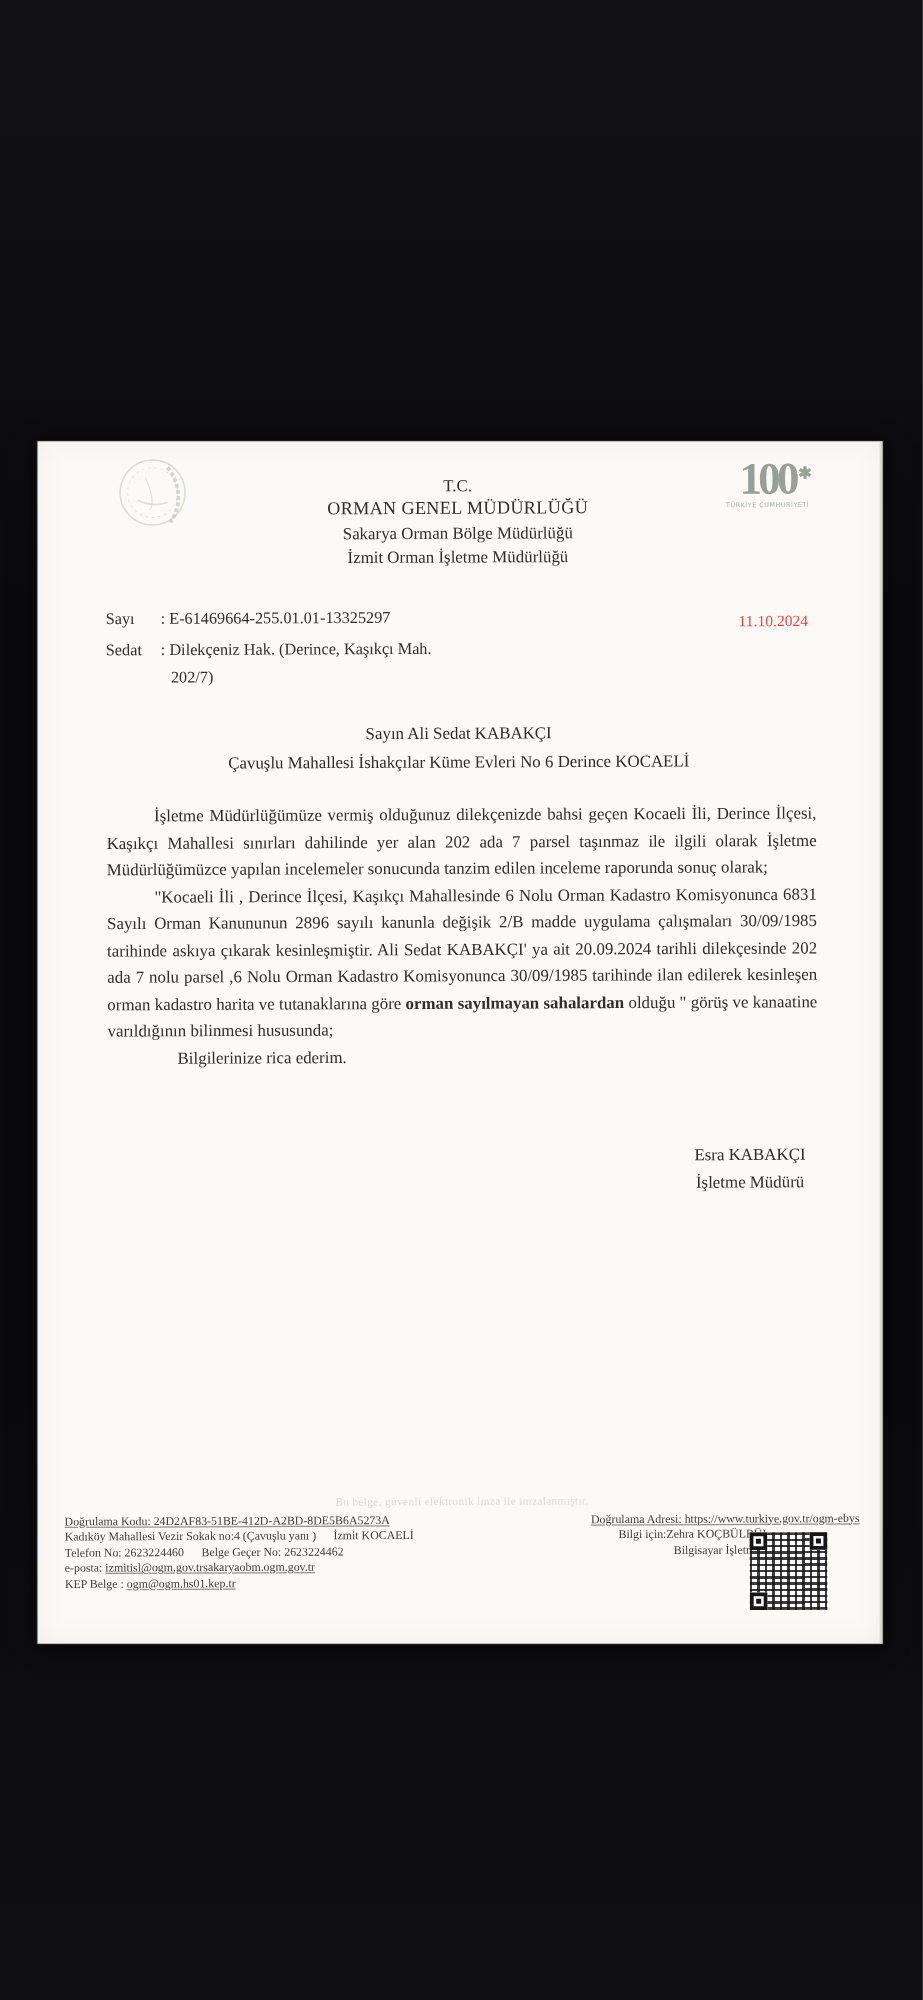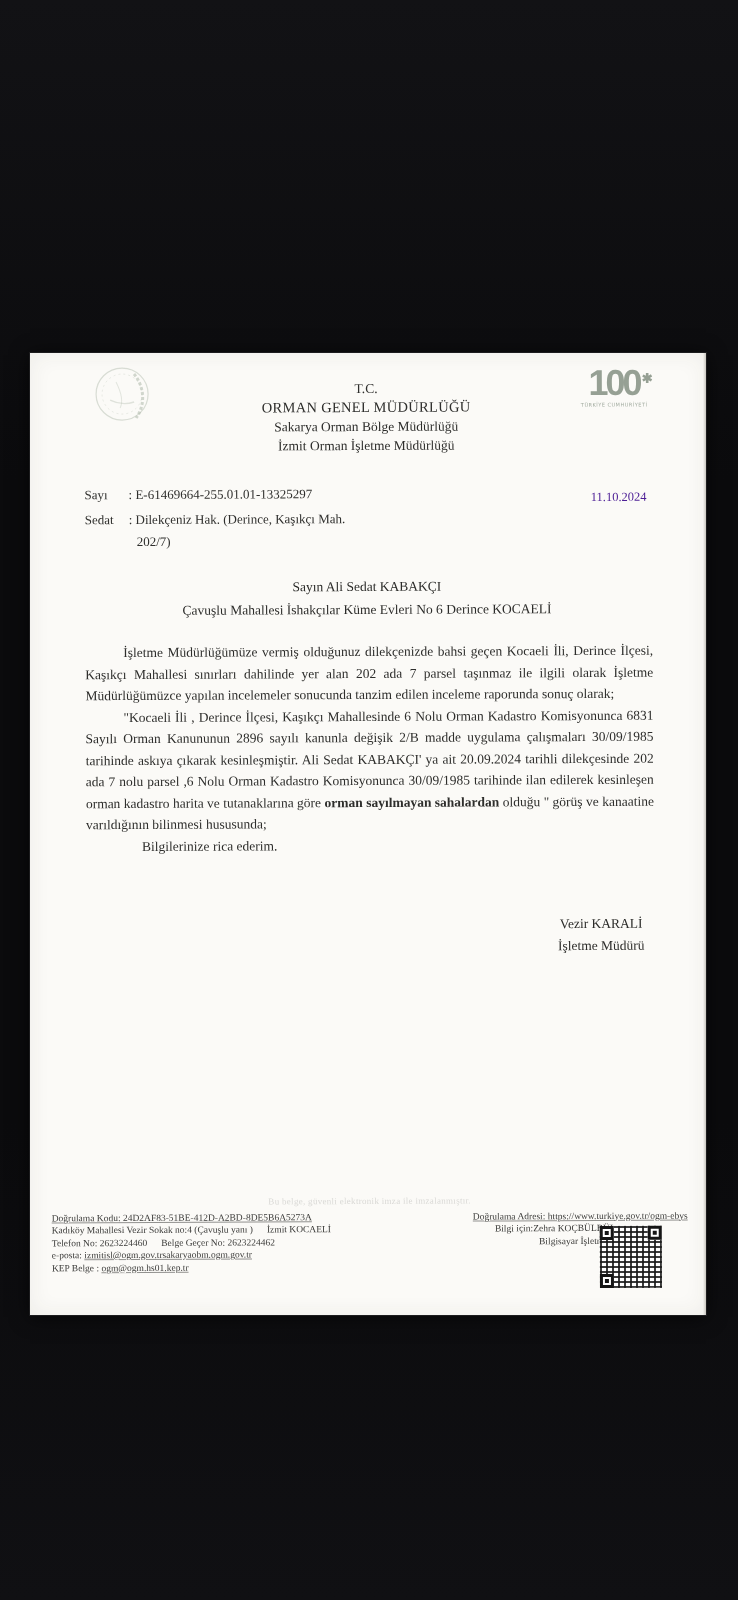--- a/index.html
+++ b/index.html
@@ -25,21 +25,21 @@
     color:#30302e;
   }
   
   .stamp{
     position:absolute;left:58px;top:6px;width:80px;height:72px;opacity:.55;
   }
   .logo100{
     position:absolute;right:44px;top:14px;width:92px;text-align:center;
   }
   .logo100 .num{
-    font-family:Liberation Sans, sans-serif;
+    font-family:Liberation Serif, serif;
     font-weight:700;font-size:36px;line-height:34px;color:#96a094;
     letter-spacing:-3px;position:relative;display:inline-block;
   }
   .logo100 .star{
     position:absolute;top:-4px;right:-13px;font-size:13px;letter-spacing:0;color:#96a094;
   }
   .logo100 .cap{
     font-family:"DejaVu Sans",sans-serif;
     font-size:6px;color:#a3aca1;letter-spacing:.5px;margin-top:1px;
     transform:scale(.85);white-space:nowrap;
@@ -50,21 +50,21 @@
   .letterhead .org{font-size:14.5px;letter-spacing:.3px;}
   
   .meta{
     position:relative;margin:26px 56px 0 56px;font-size:13px;line-height:25px;color:#2f2f2d;
   }
   .meta-row{display:flex;}
   .meta-label{width:44px;flex:none;}
   .meta-value{flex:1;}
   .meta-cont{margin-left:52px;line-height:20px;}
   .doc-date{
-    position:absolute;right:2px;top:5px;font-size:12.5px;color:#4c1d95;
+    position:absolute;right:2px;top:5px;font-size:12.5px;color:#ef4444;
   }
   
   .recipient{margin-top:24px;text-align:center;font-size:13.5px;line-height:23px;color:#2c2c2a;}
   
   .body-block{
     margin:20px 52px 0 56px;font-size:13.5px;line-height:21.5px;
     text-align:justify;color:#2e2e2c;
   }
   .body-block p{margin:0;text-indent:38px;}
   .body-block .closing{text-indent:56px;text-align:left;}
@@ -150,21 +150,21 @@
         <div>Çavuşlu Mahallesi İshakçılar Küme Evleri No 6 Derince KOCAELİ</div>
       </div>
 
       <div class="body-block">
         <p>İşletme Müdürlüğümüze vermiş olduğunuz dilekçenizde bahsi geçen Kocaeli İli, Derince İlçesi, Kaşıkçı Mahallesi sınırları dahilinde yer alan 202 ada 7 parsel taşınmaz ile ilgili olarak İşletme Müdürlüğümüzce yapılan incelemeler sonucunda tanzim edilen inceleme raporunda sonuç olarak;</p>
         <p><span>"Kocaeli İli , Derince İlçesi, Kaşıkçı Mahallesinde 6 Nolu Orman Kadastro Komisyonunca  6831 Sayılı Orman Kanununun 2896 sayılı kanunla değişik 2/B madde uygulama çalışmaları 30/09/1985 tarihinde askıya çıkarak kesinleşmiştir. Ali Sedat KABAKÇI' ya ait 20.09.2024 tarihli dilekçesinde 202 ada 7 nolu parsel ,6 Nolu Orman Kadastro Komisyonunca 30/09/1985 tarihinde ilan edilerek kesinleşen orman kadastro harita ve tutanaklarına göre </span><span class="bold">orman sayılmayan sahalardan</span><span> olduğu " görüş ve kanaatine varıldığının bilinmesi hususunda;</span></p>
         <p class="closing">Bilgilerinize rica ederim.</p>
       </div>
 
       <div class="signature">
-        <div>Vezir KARALİ</div>
+        <div>Esra KABAKÇI</div>
         <div>İşletme Müdürü</div>
       </div>
 
       <div class="footer">
         <div class="esign-note">Bu belge, güvenli elektronik imza ile imzalanmıştır.</div>
 
         <div class="f-row">
           <span class="f-left u">Doğrulama Kodu: 24D2AF83-51BE-412D-A2BD-8DE5B6A5273A</span>
           <span class="f-right u">Doğrulama Adresi: https://www.turkiye.gov.tr/ogm-ebys</span>
         </div>

